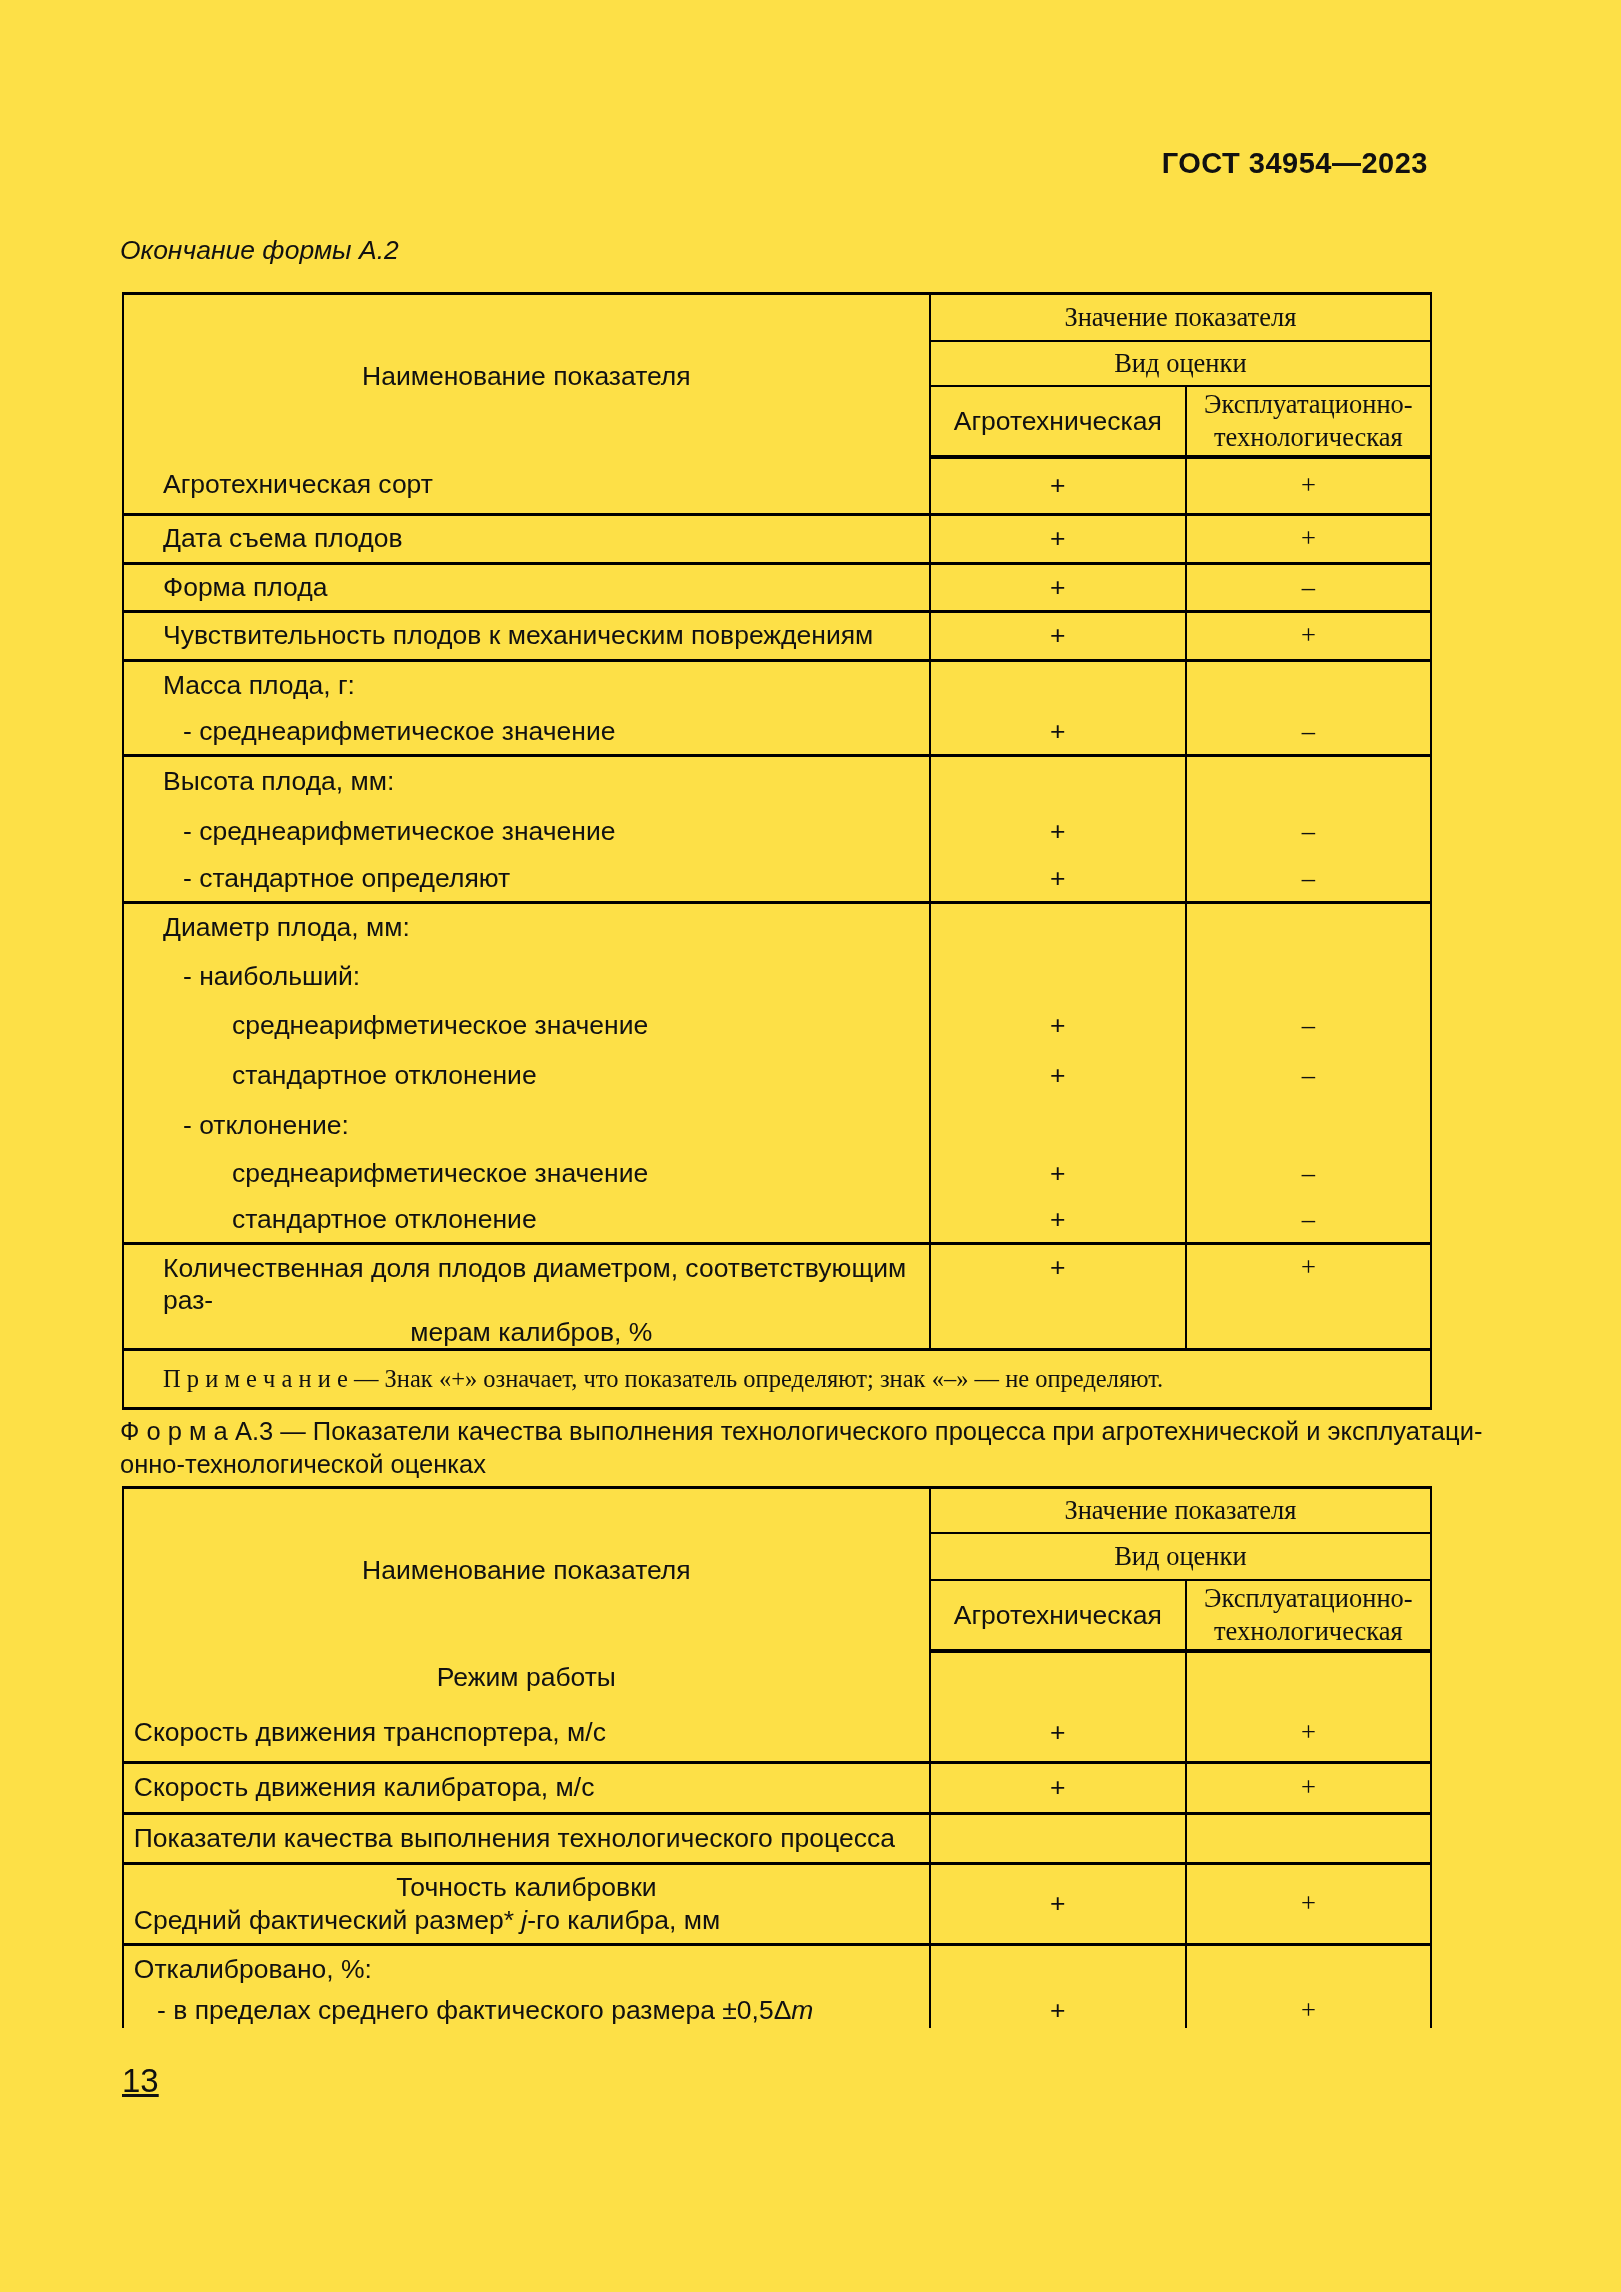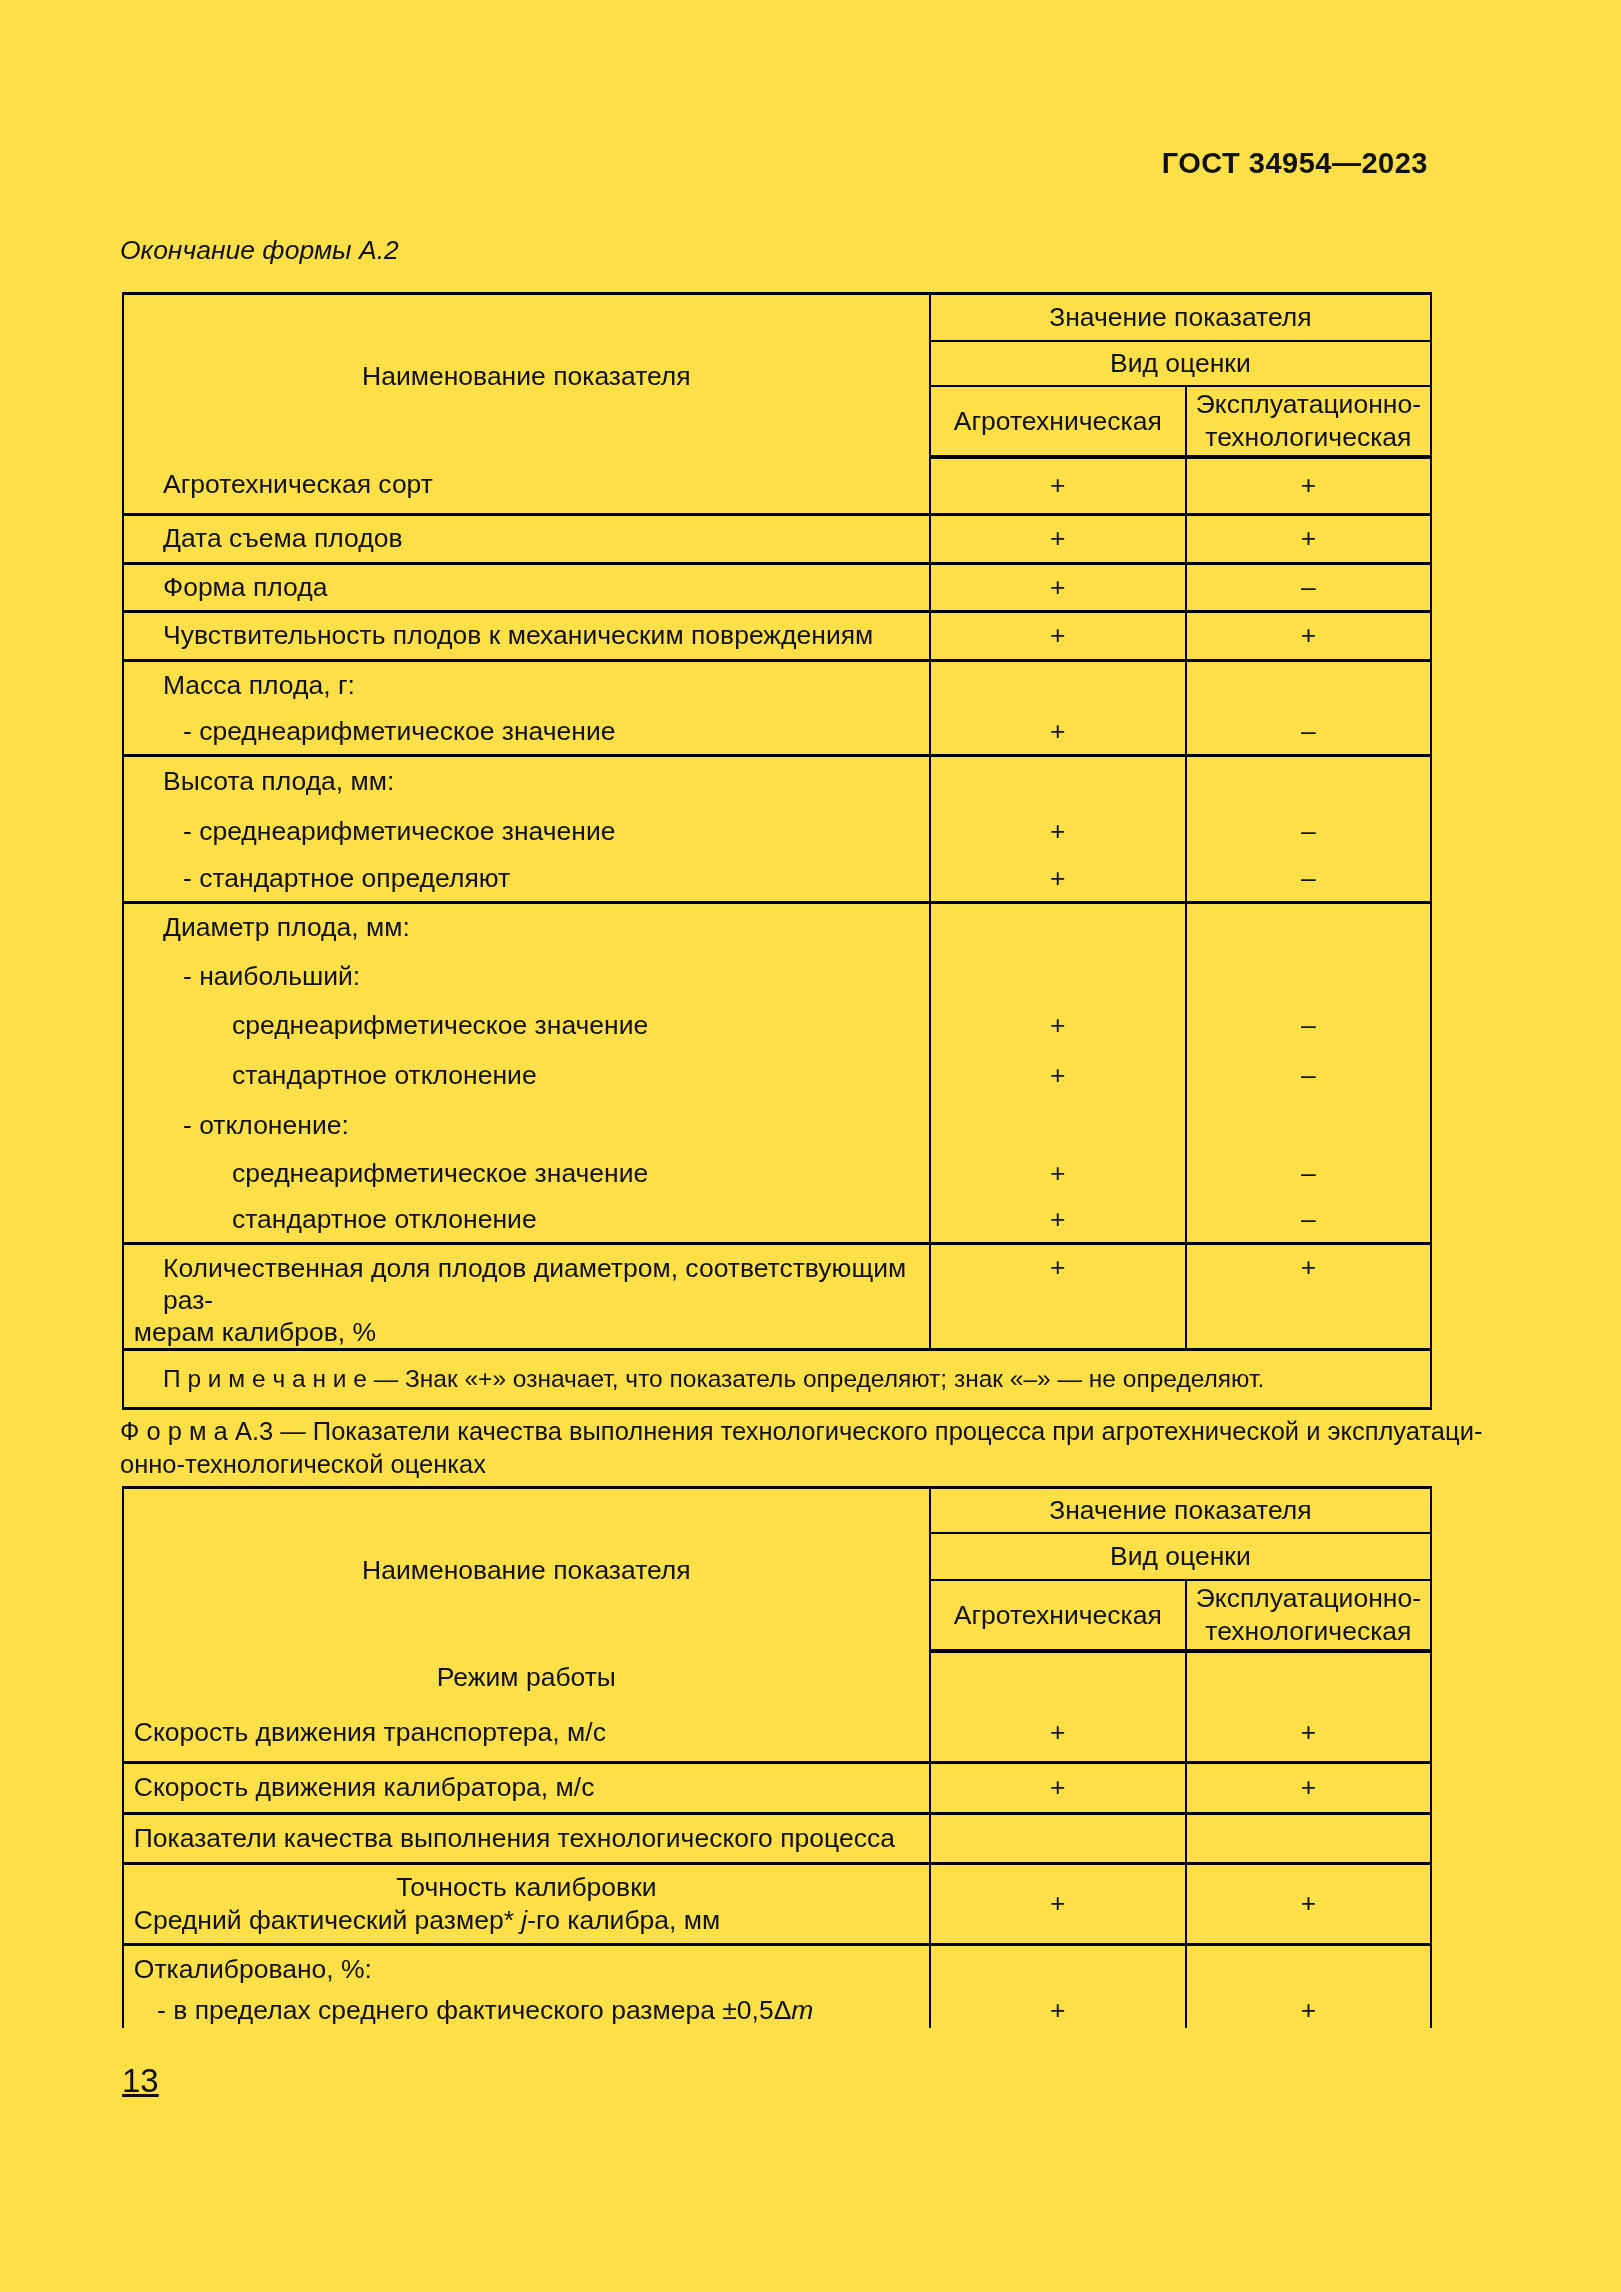--- a/index.html
+++ b/index.html
@@ -34,39 +34,39 @@
     font-size:26.5px;color:#111;
   }
   col.c-name{width:61.7%;}
   col.c-agro{width:19.6%;}
   col.c-expl{width:18.7%;}
   td{
     border-left:2px solid #000;border-right:2px solid #000;
     padding:0;vertical-align:middle;overflow:hidden;
   }
   td:first-child{border-left:none;}
-  td:last-child{border-right:none;}
+  td:last-child{border-right:none;font-family:Liberation Serif, serif;}
   tr.rb > td{border-bottom:3.9px solid #000;}
   tr.nb > td{border-bottom:none;}
   tr.h1 > td.sp{border-bottom:2.9px solid #000;}
   tr.h2 > td.sp{border-bottom:2.9px solid #000;}
   tr.h3 > td{border-bottom:4.9px solid #000;}
   td.hc{text-align:center;line-height:33px;}
   td.vc{text-align:center;}
   td.name{text-align:left;}
   td.i1{padding-left:39px;}
   td.i2{padding-left:59px;}
   td.i2b{padding-left:33px;}
   td.i3{padding-left:108px;}
   td.flush{padding-left:9.8px;}
   td.cname{text-align:center;}
   td.top{vertical-align:top;padding-top:7.8px;}
   .ln{line-height:32px;}
   .ln.l1{padding-left:39px;}
-  .ln.l2{padding-left:9.8px;}
+  .ln.l2{padding-left:9.8px;text-align:center;}
   .cline{text-align:center;line-height:33px;}
   .lline{text-align:left;line-height:33px;padding-left:9.8px;}
   td.note-cell{padding-left:39px;font-size:24.5px;}
   .it{font-style:italic;}
   .page-number{
     position:absolute;top:2062px;left:122px;width:1306px;
     text-align:left;font-size:33px;text-decoration:underline;
   }
 </style>
 </head>

